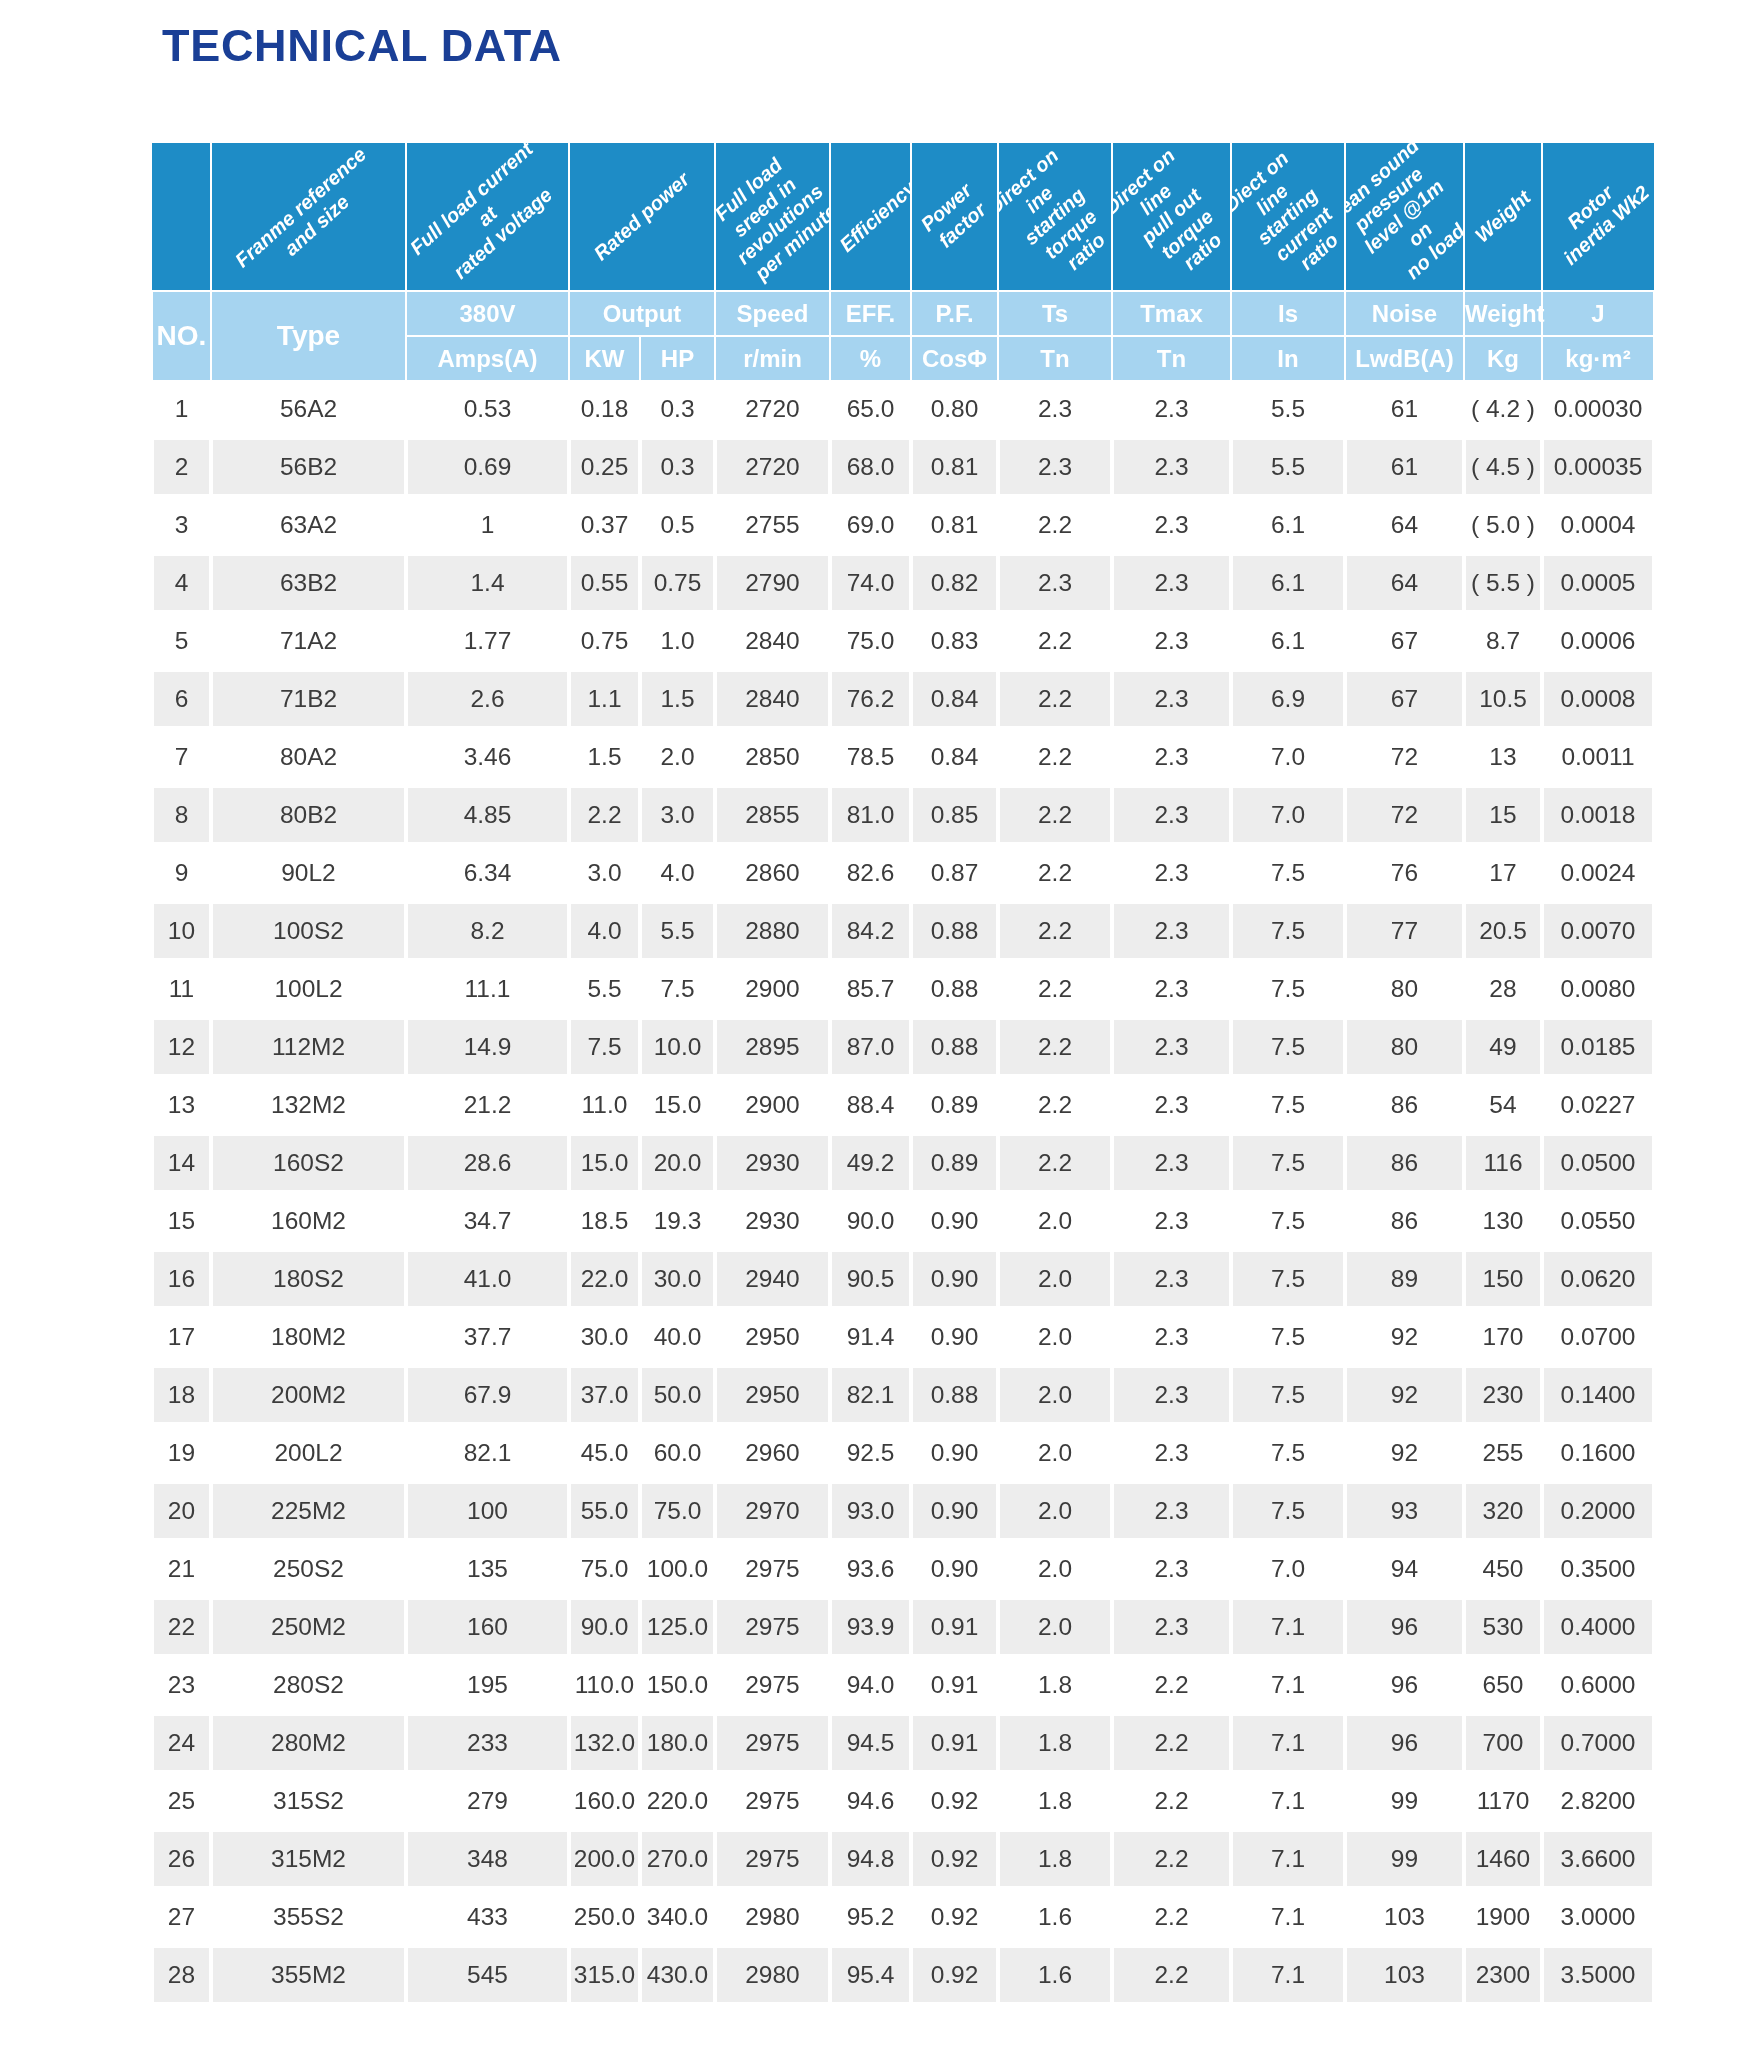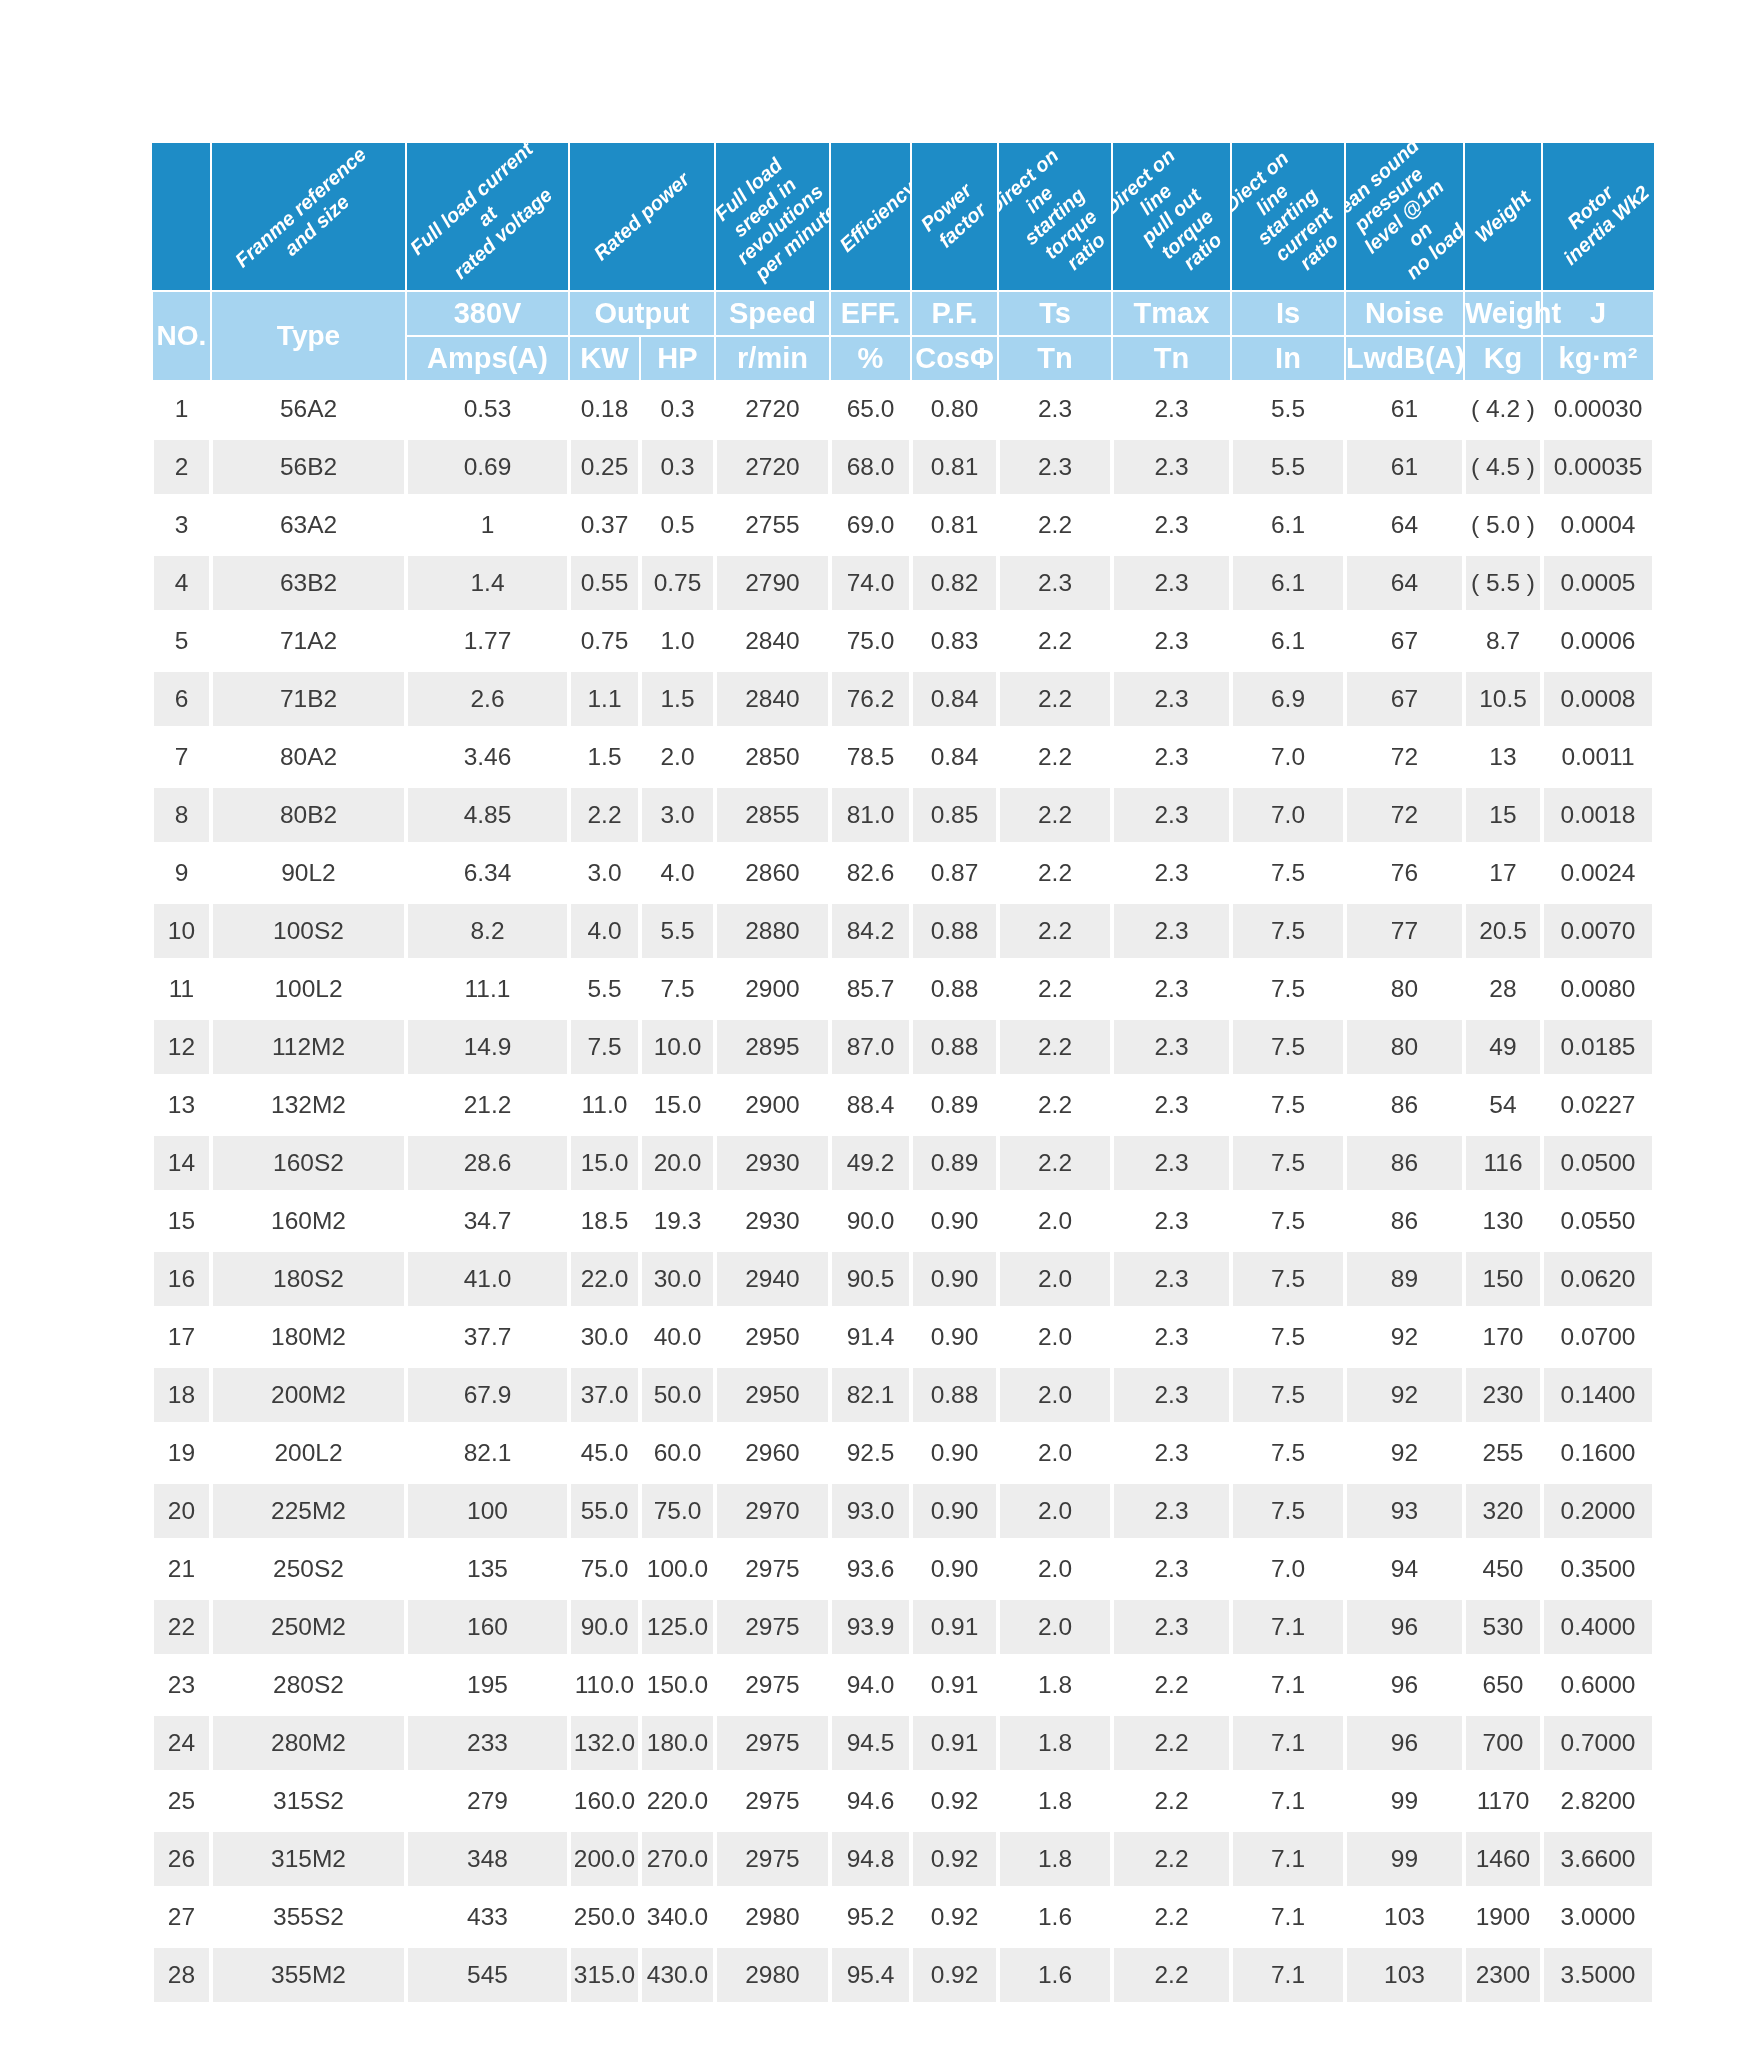--- a/index.html
+++ b/index.html
@@ -57,21 +57,21 @@
     font-weight: bold;
     font-style: italic;
     line-height: 1.18;
     white-space: pre-line;
     text-align: center;
   }
   .subhead th {
     background: #A6D4F0;
     color: #ffffff;
     font-weight: bold;
-    font-size: 29px;
+    font-size: 24px;
     border: 2.8px solid #ffffff;
     height: 43px;
     text-align: center;
     vertical-align: middle;
   }
   .subhead th.big { font-size: 28px; margin-top: 24px; }
   tbody td {
     height: 54px;
     text-align: center;
     vertical-align: middle;
@@ -81,20 +81,21 @@
     border-right: 4.2px solid #ffffff;
     border-bottom: 4.2px solid #ffffff;
   }
   tbody tr:nth-child(even) { background: #EDEDED; }
   tbody tr:nth-child(odd) { background: #FFFFFF; }
 </style>
 </head>
 <body>
 
 <div class="page">
+  <div class="title">TECHNICAL DATA</div>
 
   <table class="tech">
     <colgroup>
       <col style="width:59px">
         <col style="width:195px">
         <col style="width:163px">
       <col style="width:71px">
         <col style="width:75px">
         <col style="width:115px">
       <col style="width:81px">

